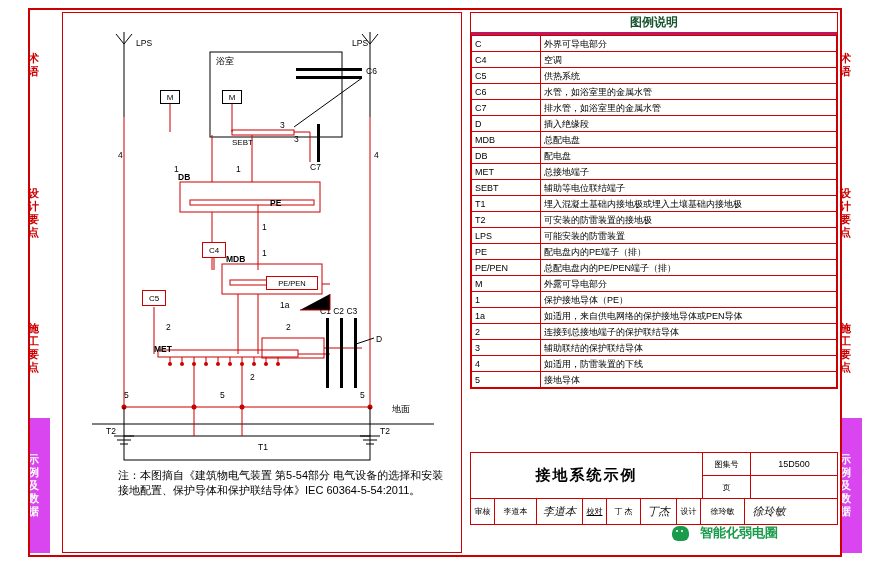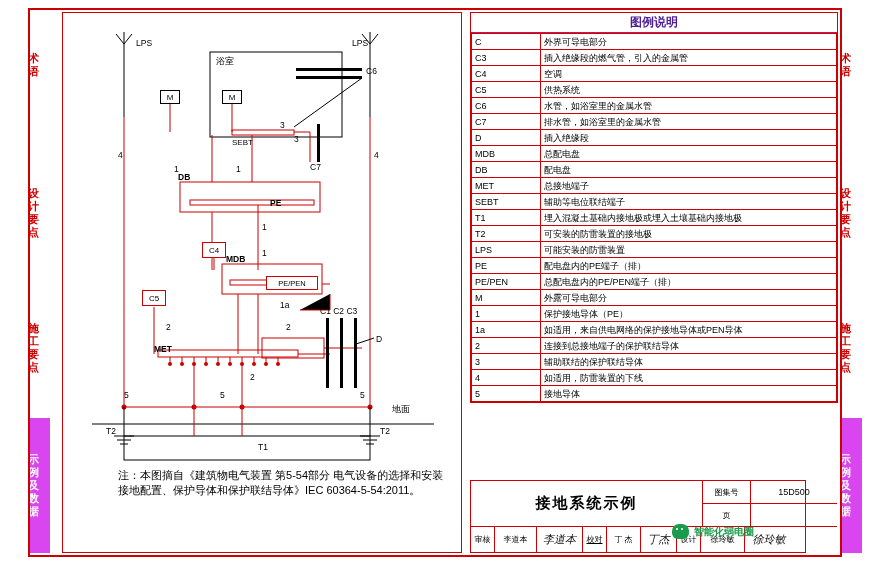--- a/index.html
+++ b/index.html
@@ -37,39 +37,39 @@
   #left-panel{left:62px;top:12px;width:400px;height:541px;border:1px solid #cc0000;}
 
   
   #legend{
     position:absolute;left:470px;top:12px;width:368px;
     border:1px solid #cc0000;
     box-sizing:border-box;
     background:#fff;
   }
   #legend .legend-title{
-    text-align:center;font-size:12px;font-weight:bold;color:#4c1d95;
-    border-bottom:1px solid #be185d;
+    text-align:center;font-size:12px;font-weight:bold;color:#14532d;
+    border-bottom:3px solid #be185d;
     height:19px;line-height:19px;
   }
   #legend table{border-collapse:collapse;width:100%;}
   #legend td{
     border:1px solid #cc0000;
     font-size:9px;
     color:#000;
     height:15px;
     padding:0 3px;
     vertical-align:middle;
     line-height:12px;
   }
   #legend td.sym{width:62px;}
 
   
   #titleblock{
-    position:absolute;left:470px;top:480px;width:336px;height:73px;
+    position:absolute;left:470px;top:452px;width:368px;height:73px;
     border:1px solid #cc0000;box-sizing:border-box;background:#fff;
   }
   #tb-name{
     position:absolute;left:0;top:0;width:232px;height:46px;
     border-right:1px solid #cc0000;border-bottom:1px solid #cc0000;
     box-sizing:border-box;
     display:flex;align-items:center;justify-content:center;
     font-size:15px;font-weight:bold;color:#000;letter-spacing:2px;
   }
   #tb-codelabel{
@@ -115,22 +115,22 @@
   #watermark{
     position:absolute;left:536px;top:258px;
     font-size:26px;font-weight:bold;color:#e8112d;
     font-family:"Liberation Serif","DejaVu Serif",serif;
     letter-spacing:1px;
     opacity:.95;
   }
   
   #wechat{
     position:absolute;left:672px;top:524px;
-    display:flex;align-items:center;gap:5px;
-    font-size:10px;font-weight:bold;color:#1a9b4c;
+    display:flex;align-items:center;gap:11px;
+    font-size:13px;font-weight:bold;color:#1a9b4c;
     white-space:nowrap;
   }
   #wechat .wxicon{
     width:17px;height:15px;border-radius:7px 7px 6px 6px;
     background:#1a9b4c;position:relative;flex:0 0 auto;
   }
   #wechat .wxicon:before,#wechat .wxicon:after{
     content:"";position:absolute;width:2.4px;height:2.4px;border-radius:50%;background:#fff;top:4px;
   }
   #wechat .wxicon:before{left:4px;}
@@ -358,24 +358,20 @@
 
   <div id="legend">
     <div class="legend-title">图例说明</div>
     <table>
       <tbody id="legend-body">
           <tr>
             <td class="sym">C</td>
             <td>外界可导电部分</td>
           </tr>
           <tr>
-            <td class="sym">C3</td>
-            <td>插入绝缘段的燃气管，引入的金属管</td>
-          </tr>
-          <tr>
             <td class="sym">C4</td>
             <td>空调</td>
           </tr>
           <tr>
             <td class="sym">C5</td>
             <td>供热系统</td>
           </tr>
           <tr>
             <td class="sym">C6</td>
             <td>水管，如浴室里的金属水管</td>

